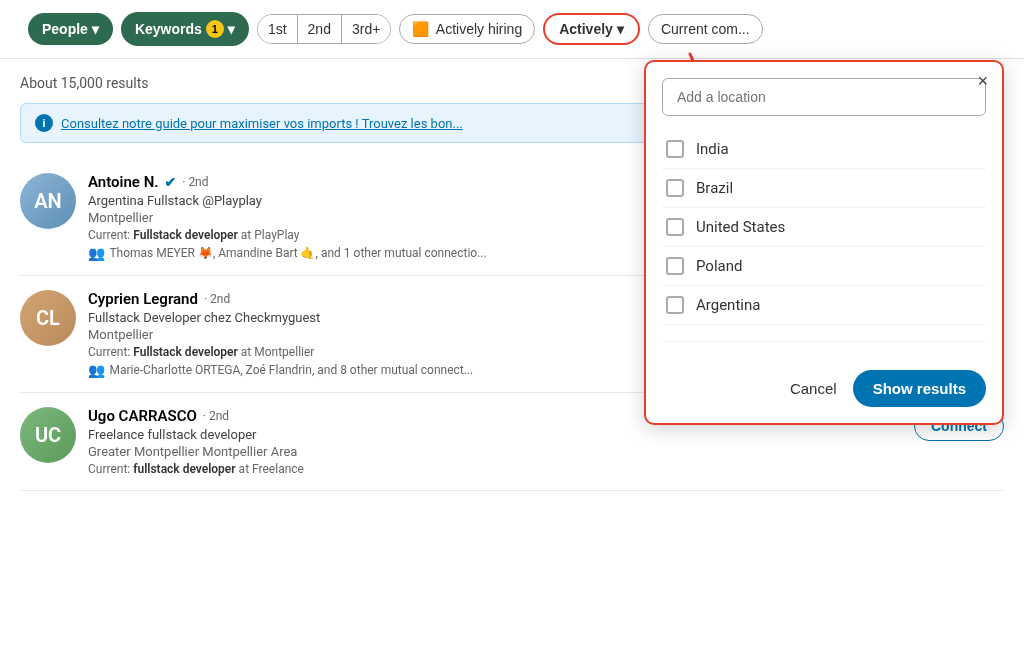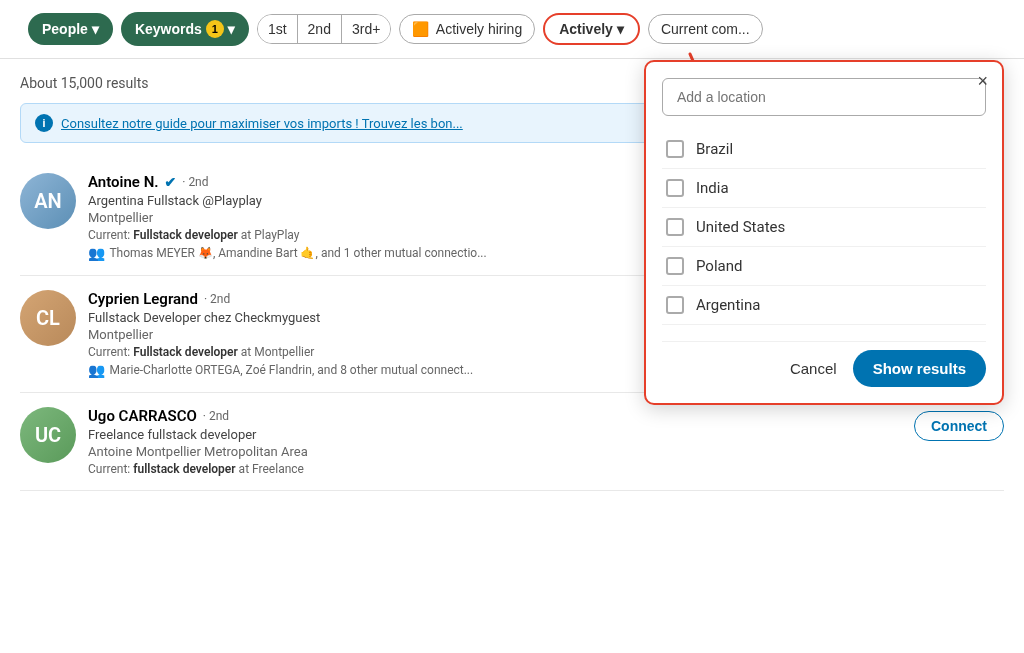--- a/index.html
+++ b/index.html
@@ -316,21 +316,21 @@
       font-size: 15px;
       color: #333;
     }
 
     .dropdown-actions {
       display: flex;
       justify-content: flex-end;
       align-items: center;
       gap: 16px;
       margin-top: 16px;
-      padding-top: 8px;
+      padding-top: 28px;
       border-top: 1px solid #f0f0f0;
     }
 
     .cancel-btn {
       background: none;
       border: none;
       font-size: 15px;
       color: #333;
       font-weight: 500;
       cursor: pointer;
@@ -470,50 +470,50 @@
     </div>
 
     <div class="person-card">
       <div class="avatar avatar-3">UC</div>
       <div class="person-info">
         <div class="person-name">
           <span style="cursor:pointer;">Ugo CARRASCO</span>
           <span class="degree-badge">· <span>2nd</span></span>
         </div>
         <div class="person-title">Freelance fullstack developer</div>
-        <div class="person-location">Antoine Montpellier Metropolitan Area</div>
+        <div class="person-location">Greater Montpellier Montpellier Area</div>
         <div class="person-current">
           Current: <b>fullstack developer</b> at <span>Freelance</span>
         </div>
       </div>
       <button class="connect-btn">Connect</button>
     </div>
 
   </div>
 
   <div class="locations-dropdown">
     <button class="dropdown-close">×</button>
 
     <input type="text" class="location-search" placeholder="Add a location" style="">
+
+    
+    <div class="checkbox-item">
+      <div class="checkbox-box"></div>
+      <span class="checkbox-label">India</span>
+    </div>
 
     
     <div class="checkbox-item">
       <div class="checkbox-box"></div>
       <span class="checkbox-label">Brazil</span>
     </div>
 
     
     <div class="checkbox-item">
       <div class="checkbox-box"></div>
-      <span class="checkbox-label">India</span>
-    </div>
-
-    
-    <div class="checkbox-item">
-      <div class="checkbox-box"></div>
       <span class="checkbox-label">United States</span>
     </div>
 
     
     <div class="checkbox-item">
       <div class="checkbox-box"></div>
       <span class="checkbox-label">Poland</span>
     </div>
 
     

